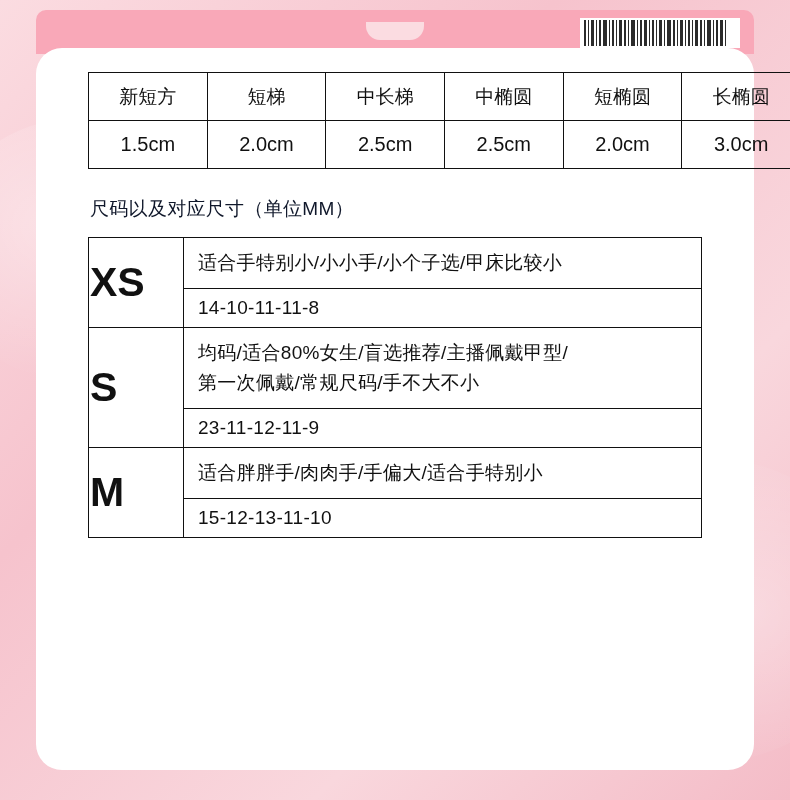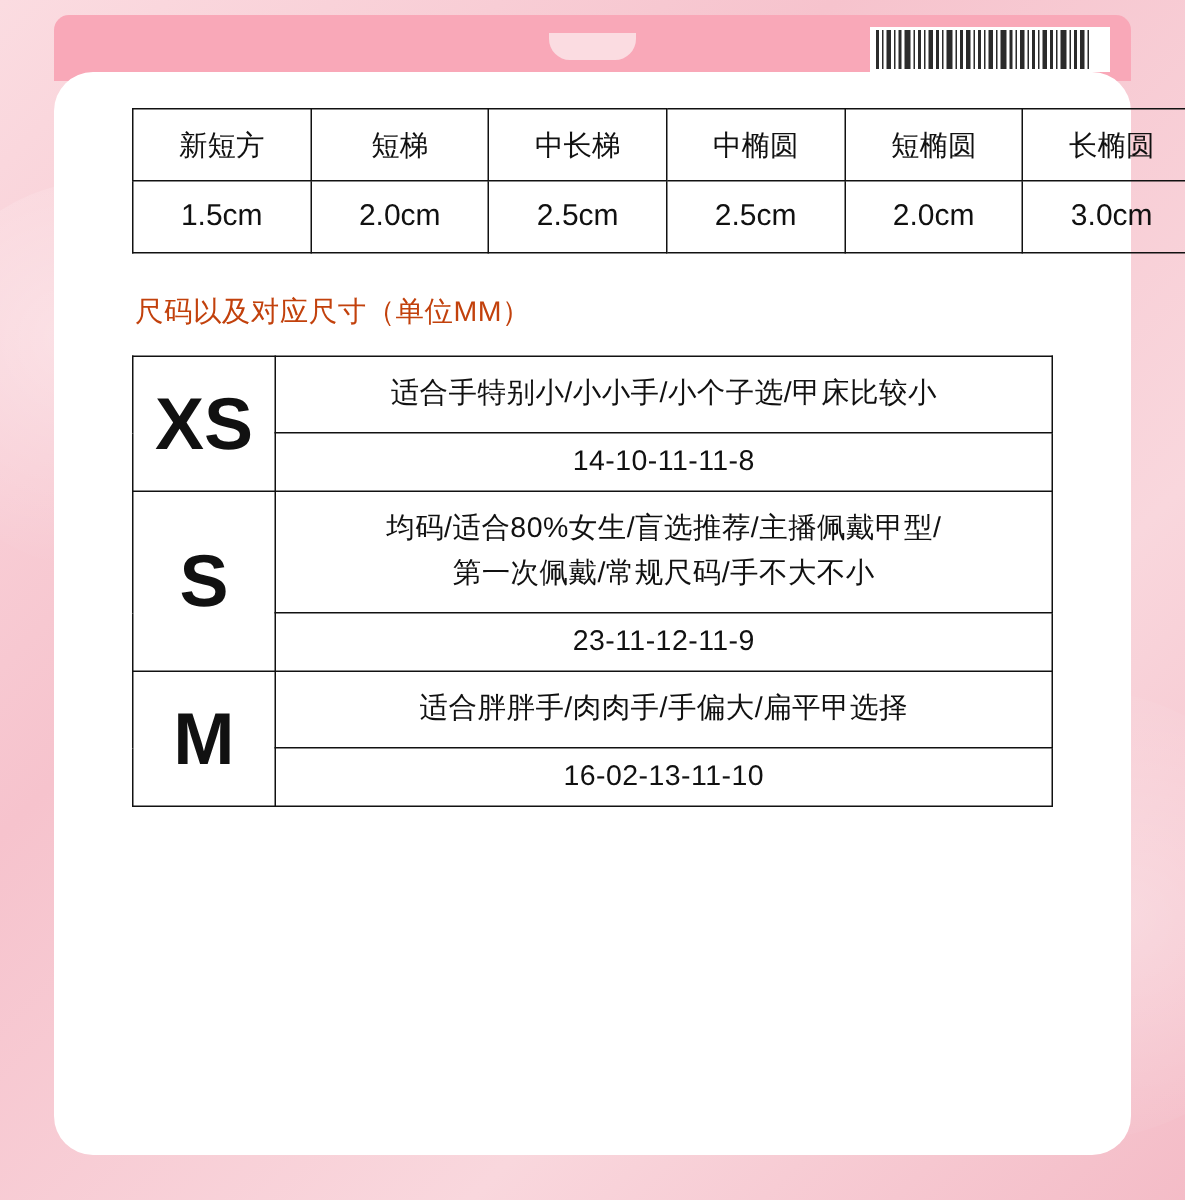--- a/index.html
+++ b/index.html
@@ -124,42 +124,41 @@
   table.shape-table td.num {
     font-size: 20px;
     text-align: center;
   }
 
   .note-block {
     margin: 0 0 14px 4px;
   }
   .note-block .line {
     font-size: 19px;
-    color: #c2410c;
+    color: #0f172a;
     line-height: 28px;
     letter-spacing: 0.3px;
   }
 
   
   table.size-table {
     border-collapse: collapse;
     width: 614px;
     margin: 0 0 0 2px;
     table-layout: fixed;
   }
   table.size-table td {
     border: 1.8px solid #111;
     color: #111;
     vertical-align: middle;
-    text-align: center;
   }
   table.size-table td.size-code {
     width: 92px;
-    text-align: center;
-    font-size: 49px;
+    text-align: left;
+    font-size: 41px;
     font-weight: bold;
   }
   table.size-table td.desc {
     padding: 10px 14px;
     font-size: 19px;
     line-height: 30px;
     letter-spacing: 0.3px;
   }
   table.size-table td.measure {
     padding: 8px 14px;
@@ -254,21 +253,21 @@
     </tr>
     <tr>
       <td class="size-code" rowspan="2">S</td>
       <td class="desc">均码/适合80%女生/盲选推荐/主播佩戴甲型/<br>第一次佩戴/常规尺码/手不大不小</td>
     </tr>
     <tr>
       <td class="measure">23-11-12-11-9</td>
     </tr>
     <tr>
       <td class="size-code" rowspan="2">M</td>
-      <td class="desc">适合胖胖手/肉肉手/手偏大/扁平甲选择</td>
-    </tr>
-    <tr>
-      <td class="measure">16-02-13-11-10</td>
+      <td class="desc">适合胖胖手/肉肉手/手偏大/适合手特别小</td>
+    </tr>
+    <tr>
+      <td class="measure">15-12-13-11-10</td>
     </tr>
   </tbody>
     </table>
 
 </div>
 
 </body></html>

